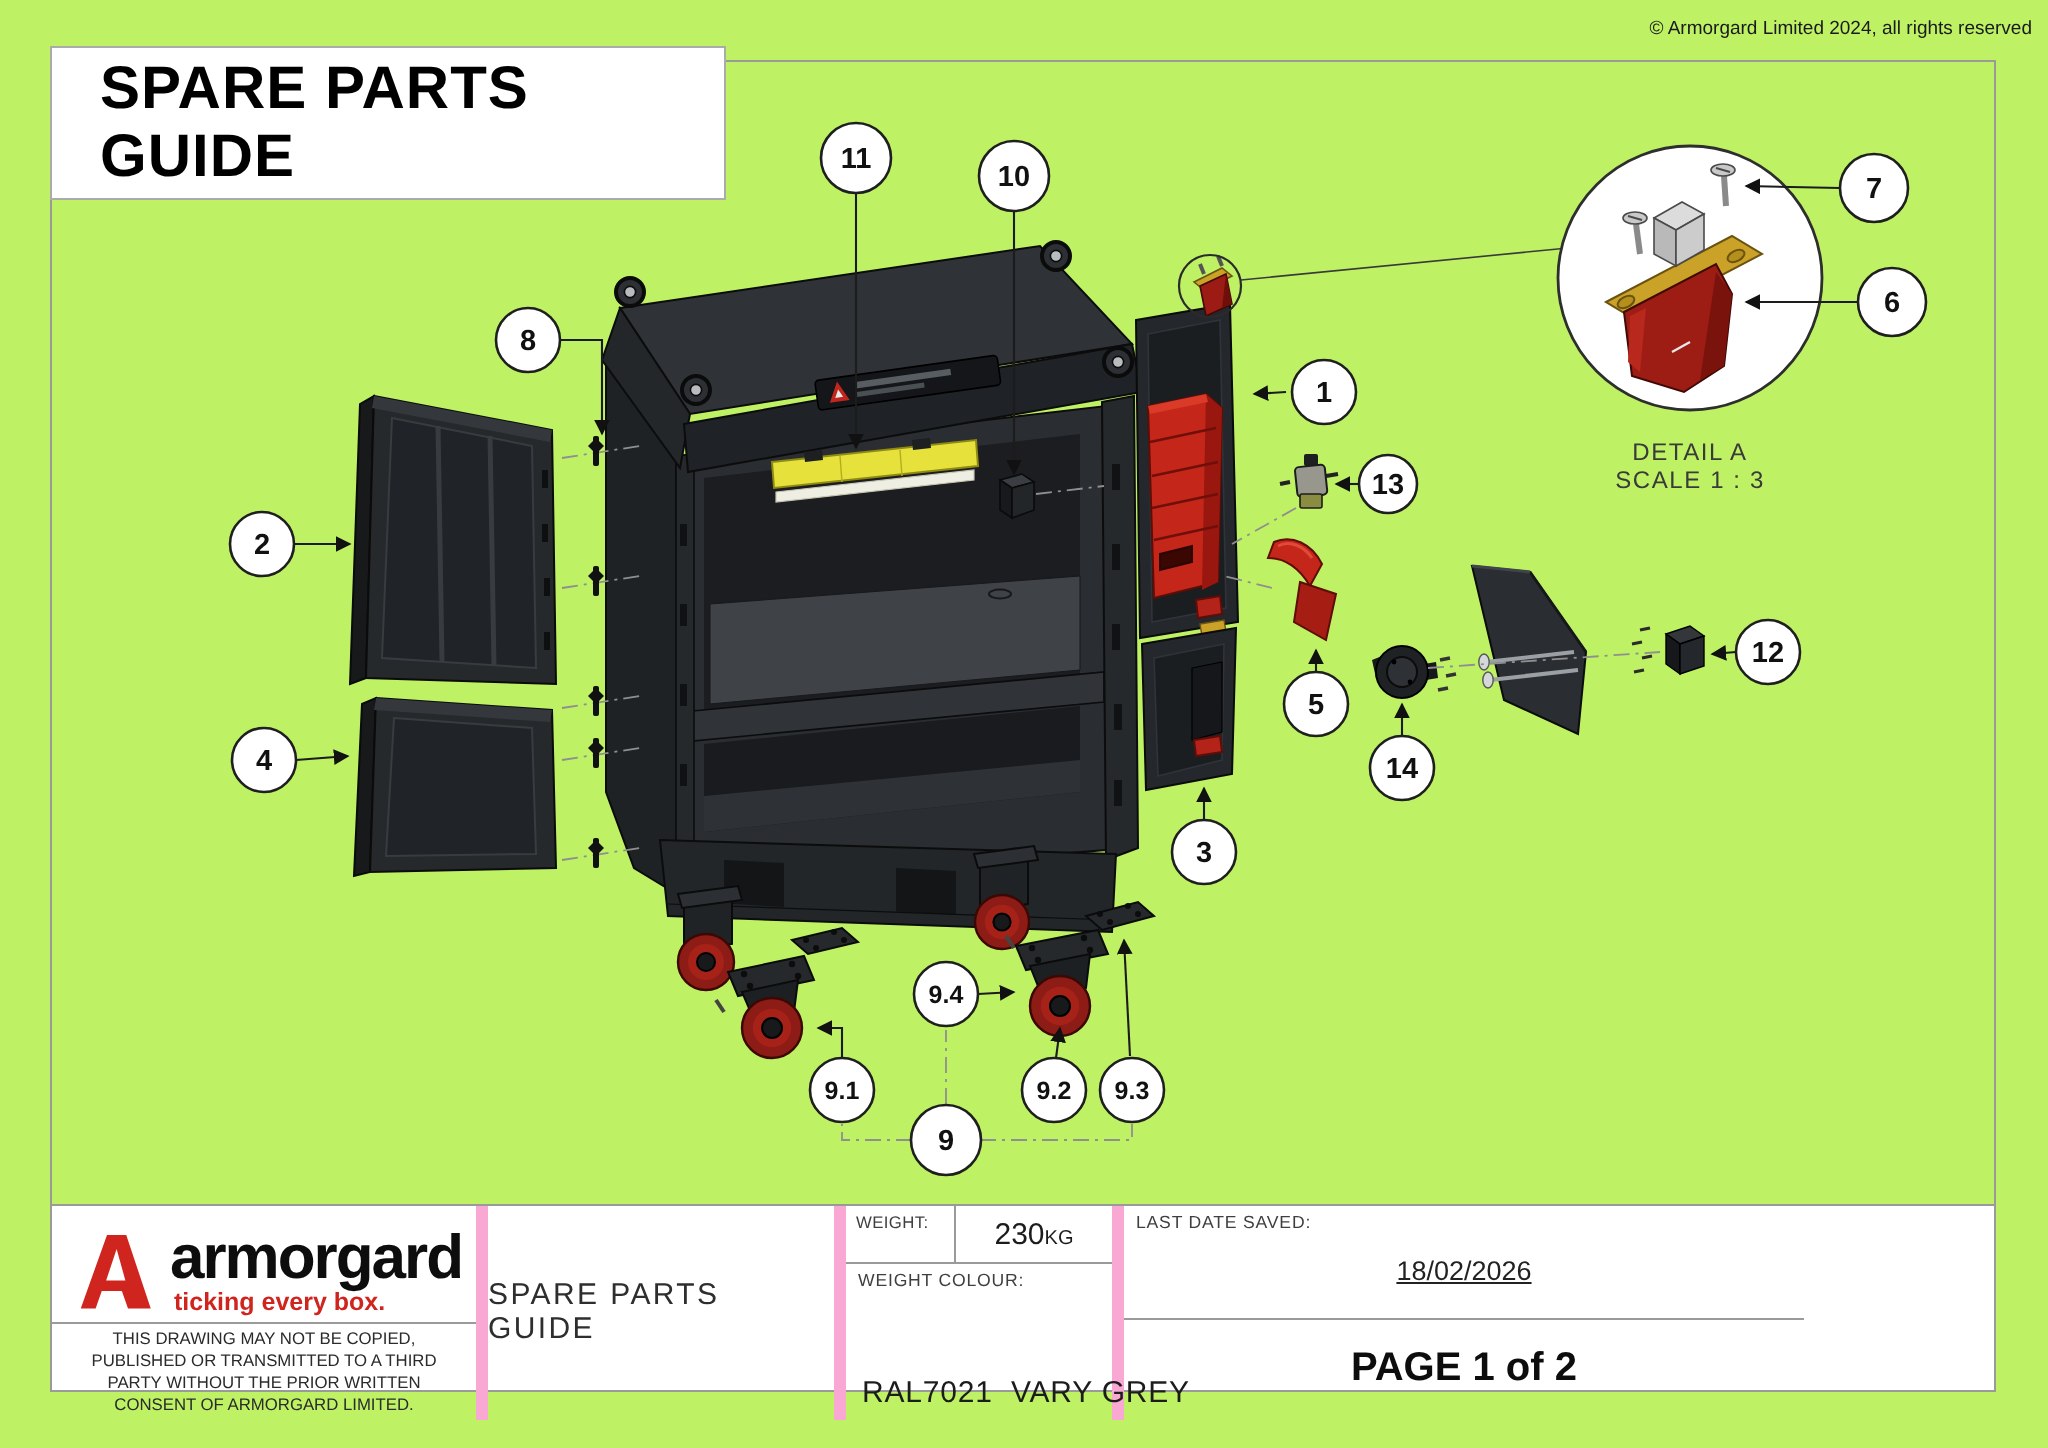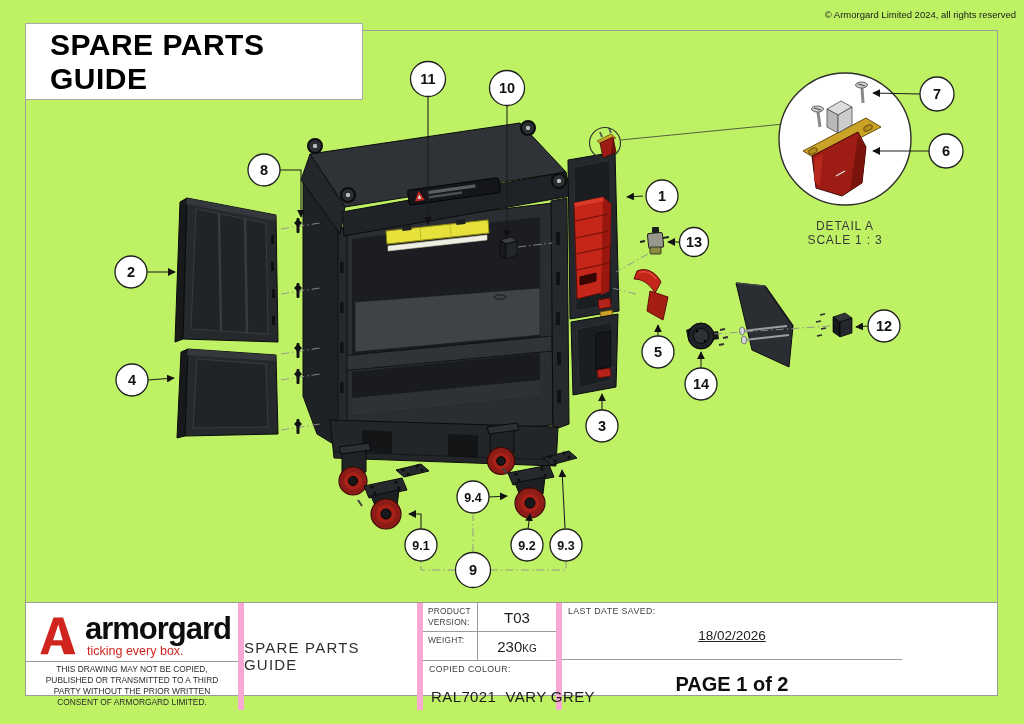--- a/index.html
+++ b/index.html
@@ -20,21 +20,21 @@
       grid-template-columns:218px 179px 139px 340px auto;z-index:3;}
   .tb .col{border-right:6px solid #f9a8d4;display:flex;flex-direction:column;min-width:0;}
   .tb .col:last-child{border-right:none;}
   .row-top{height:59px;border-bottom:1px solid #9a9a9a;position:relative;box-sizing:border-box;}
   .row-bot{flex:1;position:relative;box-sizing:border-box;}
   .tb-label{position:absolute;top:3px;left:6px;font-size:8.8px;color:#3f3f3f;letter-spacing:.4px;}
   .center-val{position:absolute;inset:0;display:flex;align-items:center;justify-content:center;}
   .logo-row{display:flex;align-items:center;padding:6px 0 0 10px;gap:7px;}
   .wordmark{line-height:1;}
   .brand{font-size:31px;font-weight:800;letter-spacing:-1px;color:#0d0d0d;}
-  .tagline{font-size:12.5px;font-weight:400;color:#d0241e;margin-top:1px;margin-left:2px;}
+  .tagline{font-size:12.5px;font-weight:700;color:#d0241e;margin-top:1px;margin-left:2px;}
   .disclaimer{display:flex;align-items:center;text-align:center;font-size:8.4px;line-height:1.3;
       color:#2b2b2b;padding:2px 8px;font-weight:500;}
   .prod-name{font-size:16.5px;font-weight:700;letter-spacing:.5px;margin-top:10px;}
   .doc-type{font-size:15px;color:#2e2e2e;letter-spacing:1.2px;}
   .spec-row{height:29px;border-bottom:1px solid #9a9a9a;display:flex;box-sizing:border-box;}
   .spec-label{width:55px;border-right:1px solid #9a9a9a;font-size:8.4px;color:#3f3f3f;
       padding:3px 0 0 5px;box-sizing:border-box;line-height:1.25;letter-spacing:.2px;}
   .spec-val{flex:1;display:flex;align-items:center;justify-content:center;font-size:15px;color:#1c1c1c;}
   .unit{font-size:10px;position:relative;top:2px;}
   .colour-row{flex:1;position:relative;}
@@ -461,32 +461,28 @@
     <div class="col">
       <div class="row-bot">
         <div class="center-val">
             <span class="doc-type">SPARE PARTS GUIDE</span>
           </div>
       </div>
     </div>
 
     <div class="col">
       <div class="spec-row">
-        <div class="spec-label">PRODUCT VERSION:</div>
-        <div class="spec-val">T03</div>
-      </div>
-      <div class="spec-row">
         <div class="spec-label">WEIGHT:</div>
         <div class="spec-val">
             <span>230</span>
             <span class="unit">KG</span>
           </div>
       </div>
       <div class="colour-row">
-        <span class="tb-label">COPIED COLOUR:</span>
+        <span class="tb-label">WEIGHT COLOUR:</span>
         <div class="colour-val">RAL7021  VARY GREY</div>
       </div>
     </div>
 
 
     <div class="col">
       <div class="row-top" style="height:57px;">
         <span class="tb-label">LAST DATE SAVED:</span>
         <div class="center-val">
             <span class="saved-date">18/02/2026</span>

